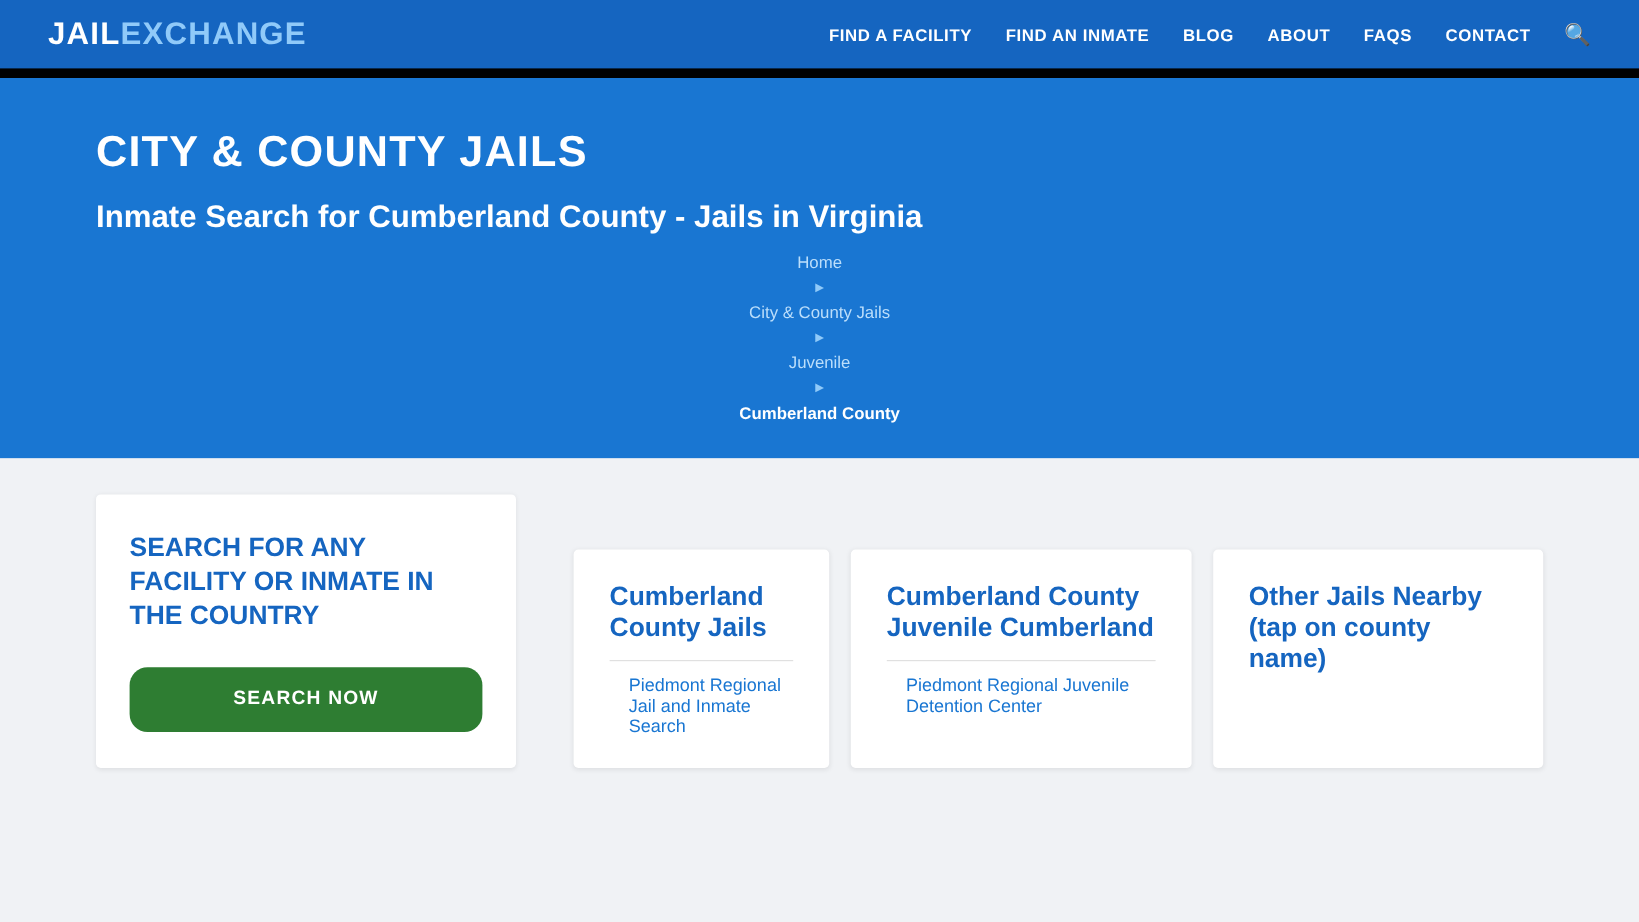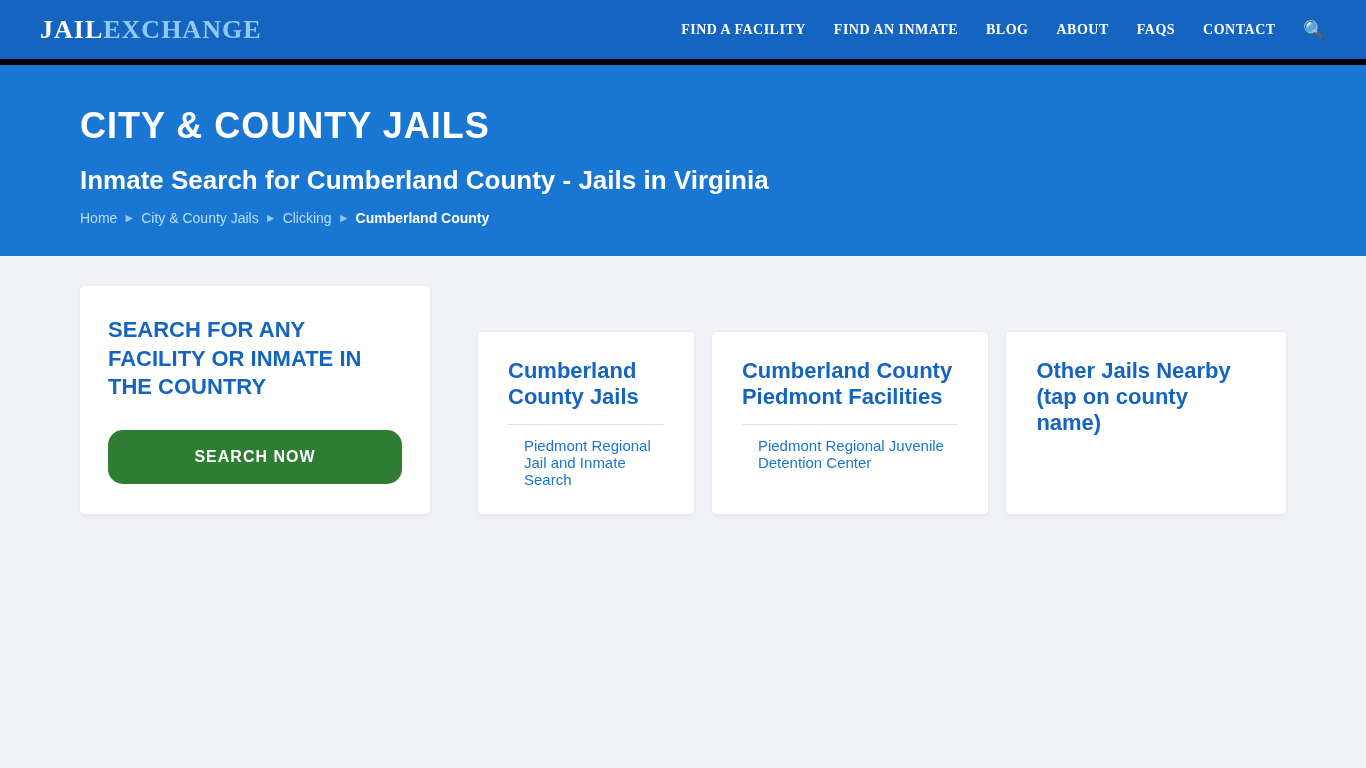--- a/index.html
+++ b/index.html
@@ -6,22 +6,21 @@
     body { font-family: Arial, sans-serif; background: #f0f2f5; }
 
     
     .header {
       background: #1565c0;
       display: flex;
       align-items: center;
       justify-content: space-between;
       padding: 0 40px;
       height: 65px;
-      border-bottom: 6px solid #000000;
-      font-family: Liberation Serif, serif;
+      border-bottom: 8px solid #000000;
     }
     .logo {
       font-size: 26px;
       font-weight: 900;
       color: #fff;
       letter-spacing: 1px;
       text-transform: uppercase;
     }
     .logo span {
       color: #fff;
@@ -75,20 +74,21 @@
       line-height: 1.6;
       max-width: 900px;
       margin-bottom: 16px;
     }
     .breadcrumb {
       display: flex;
       align-items: center;
       gap: 6px;
       font-size: 14px;
       color: #bbdefb;
+      flex-direction: column;
     }
     .breadcrumb-item {
       color: #bbdefb;
       cursor: pointer;
     }
     .breadcrumb-active {
       color: #fff;
       font-weight: 700;
     }
     .breadcrumb-sep {
@@ -188,21 +188,21 @@
 </header>
 
 <section class="hero">
   <h1 class="hero-title">CITY &amp; COUNTY JAILS</h1>
   <h2 class="hero-subtitle">Inmate Search for Cumberland County - Jails in Virginia</h2>
   <nav class="breadcrumb">
     <span class="breadcrumb-item">Home</span>
     <span class="breadcrumb-sep">►</span>
     <span class="breadcrumb-item">City &amp; County Jails</span>
     <span class="breadcrumb-sep">►</span>
-    <span class="breadcrumb-item">Clicking</span>
+    <span class="breadcrumb-item">Juvenile</span>
     <span class="breadcrumb-sep">►</span>
     <span class="breadcrumb-active">Cumberland County</span>
   </nav>
 </section>
 
 <main class="main">
 
   <aside class="left-panel">
     <p class="search-prompt">SEARCH FOR ANY FACILITY OR INMATE IN THE COUNTRY</p>
     <button class="search-now-btn">SEARCH NOW</button>
@@ -210,21 +210,21 @@
 
   <div class="right-panel">
 
     <div class="card">
       <h3 class="card-title">Cumberland County Jails</h3>
       <hr class="card-divider">
       <a class="card-link">Piedmont Regional Jail and Inmate Search</a>
     </div>
 
     <div class="card">
-      <h3 class="card-title">Cumberland County Piedmont Facilities</h3>
+      <h3 class="card-title">Cumberland County Juvenile Cumberland</h3>
       <hr class="card-divider">
       <a class="card-link">Piedmont Regional Juvenile Detention Center</a>
     </div>
 
     <div class="card">
       <h3 class="card-title">Other Jails Nearby (tap on county name)</h3>
     </div>
 
   </div>
 </main>

